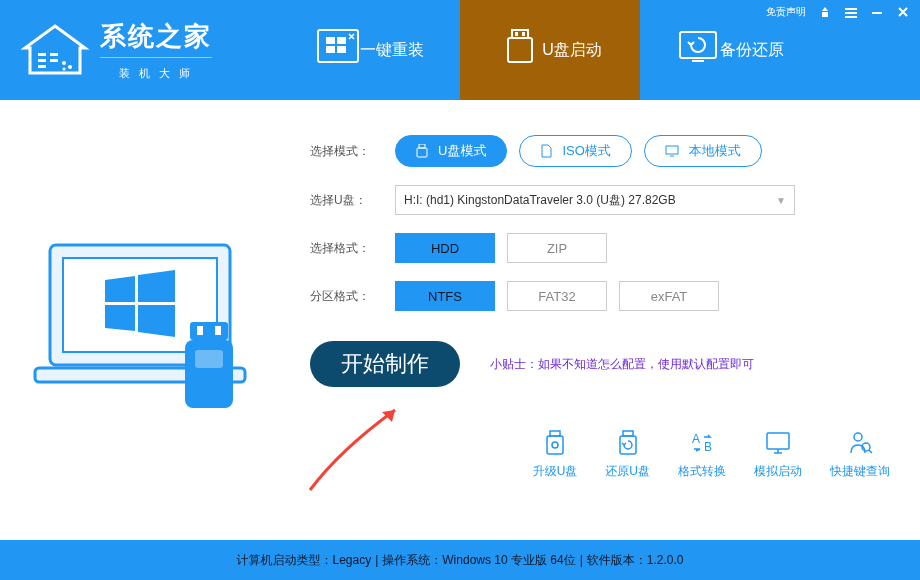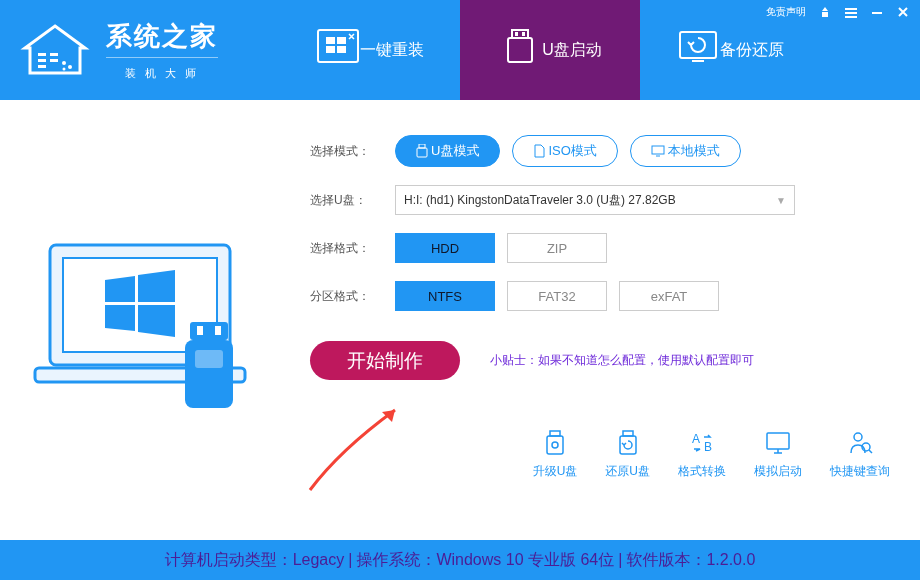--- a/index.html
+++ b/index.html
@@ -1,61 +1,61 @@
 <!DOCTYPE html>
 <html><head>
 <meta charset="utf-8">
 <style>
 * { margin: 0; padding: 0; box-sizing: border-box; font-family: "Microsoft YaHei", sans-serif; }
 body { width: 920px; height: 580px; background: #fff; position: relative; overflow: hidden; }
 
 .header { height: 100px; background: #2196f3; display: flex; align-items: center; position: relative; }
 .logo-area { display: flex; align-items: center; padding-left: 20px; width: 280px; }
 .logo-icon { width: 70px; height: 55px; }
-.logo-text { color: #fff; margin-left: 16px; }
+.logo-text { color: #fff; margin-left: 10px; }
 .logo-title { font-size: 26px; font-weight: bold; letter-spacing: 2px; }
 .logo-sub { font-size: 11px; letter-spacing: 3px; border-top: 1px solid rgba(255,255,255,0.5); padding-top: 8px; margin-top: 3px; text-align: center; }
 
 .tabs { display: flex; height: 100px; flex: 1; }
 .tab { width: 180px; display: flex; flex-direction: row; align-items: center; justify-content: center; color: #fff; cursor: pointer; position: relative; }
-.tab.active { background: #701a75; }
+.tab.active { background: #a16207; }
 .tab-icon { width: 44px; height: 36px; margin-bottom: 8px; }
 .tab-label { font-size: 16px; }
 
 .window-controls { position: absolute; top: 5px; right: 10px; display: flex; align-items: center; gap: 12px; color: #fff; font-size: 10px; }
 .wc-item { cursor: pointer; display: flex; align-items: center; }
 
 .main { display: flex; height: 440px; }
 .illustration { width: 280px; display: flex; align-items: center; justify-content: center; }
 .laptop-svg { width: 230px; height: 200px; }
 
 .content { flex: 1; padding: 35px 40px 0 30px; position: relative; }
 .row { display: flex; align-items: center; margin-bottom: 18px; }
 .row-label { width: 85px; color: #555; font-size: 12px; }
 
-.mode-btn { height: 32px; padding: 0 20px; border-radius: 16px; border: 1px solid #2196f3; background: #fff; color: #2196f3; font-size: 13px; display: inline-flex; align-items: center; gap: 3px; margin-right: 12px; cursor: pointer; }
+.mode-btn { height: 32px; padding: 0 20px; border-radius: 16px; border: 1px solid #2196f3; background: #fff; color: #2196f3; font-size: 13px; display: inline-flex; align-items: center; gap: 10px; margin-right: 12px; cursor: pointer; }
 .mode-btn.active { background: #2196f3; color: #fff; }
 
 .usb-select { flex: 1; height: 30px; border: 1px solid #ccc; padding: 0 8px; font-size: 12px; font-family: monospace; color: #333; display: flex; align-items: center; justify-content: space-between; cursor: pointer; max-width: 400px; }
 .dropdown-arrow { color: #aaa; font-size: 10px; }
 
 .opt-btn { width: 100px; height: 30px; border: 1px solid #ccc; background: #fff; color: #888; font-size: 13px; display: inline-flex; align-items: center; justify-content: center; margin-right: 12px; cursor: pointer; }
 .opt-btn.active { background: #2196f3; color: #0f172a; border-color: #2196f3; }
 
 .start-row { margin-top: 30px; display: flex; align-items: center; }
-.start-btn { width: 150px; height: 39px; background: #be185d; color: #fff; border: none; border-radius: 25px; font-size: 19px; cursor: pointer; }
+.start-btn { width: 150px; height: 46px; background: #0c4a6e; color: #fff; border: none; border-radius: 25px; font-size: 22px; cursor: pointer; }
 .tip { color: #6d28d9; font-size: 12px; margin-left: 30px; }
 
 .arrow-annotation { position: absolute; left: 300px; top: 400px; pointer-events: none; }
 
 .quick-actions { position: absolute; bottom: 60px; right: 30px; display: flex; gap: 28px; }
 .qa-item { display: flex; flex-direction: column; align-items: center; color: #2196f3; font-size: 12px; cursor: pointer; gap: 6px; }
 .qa-icon { width: 28px; height: 28px; }
 
-.footer { height: 40px; background: #2196f3; color: #4c1d95; font-size: 16px; display: flex; align-items: center; justify-content: center; position: absolute; bottom: 0; width: 100%; }
+.footer { height: 40px; background: #2196f3; color: #0f172a; font-size: 12px; display: flex; align-items: center; justify-content: center; position: absolute; bottom: 0; width: 100%; }
 </style>
 </head>
 <body>
 
 <div class="header">
   <div class="logo-area">
     <svg class="logo-icon" viewBox="0 0 70 55">
       <path d="M35 3 L65 25 L60 25 L60 50 L10 50 L10 25 L5 25 Z" fill="none" stroke="#fff" stroke-width="3"></path>
       <rect x="18" y="30" width="8" height="3" fill="#fff"></rect>
       <rect x="18" y="36" width="8" height="3" fill="#fff"></rect>

